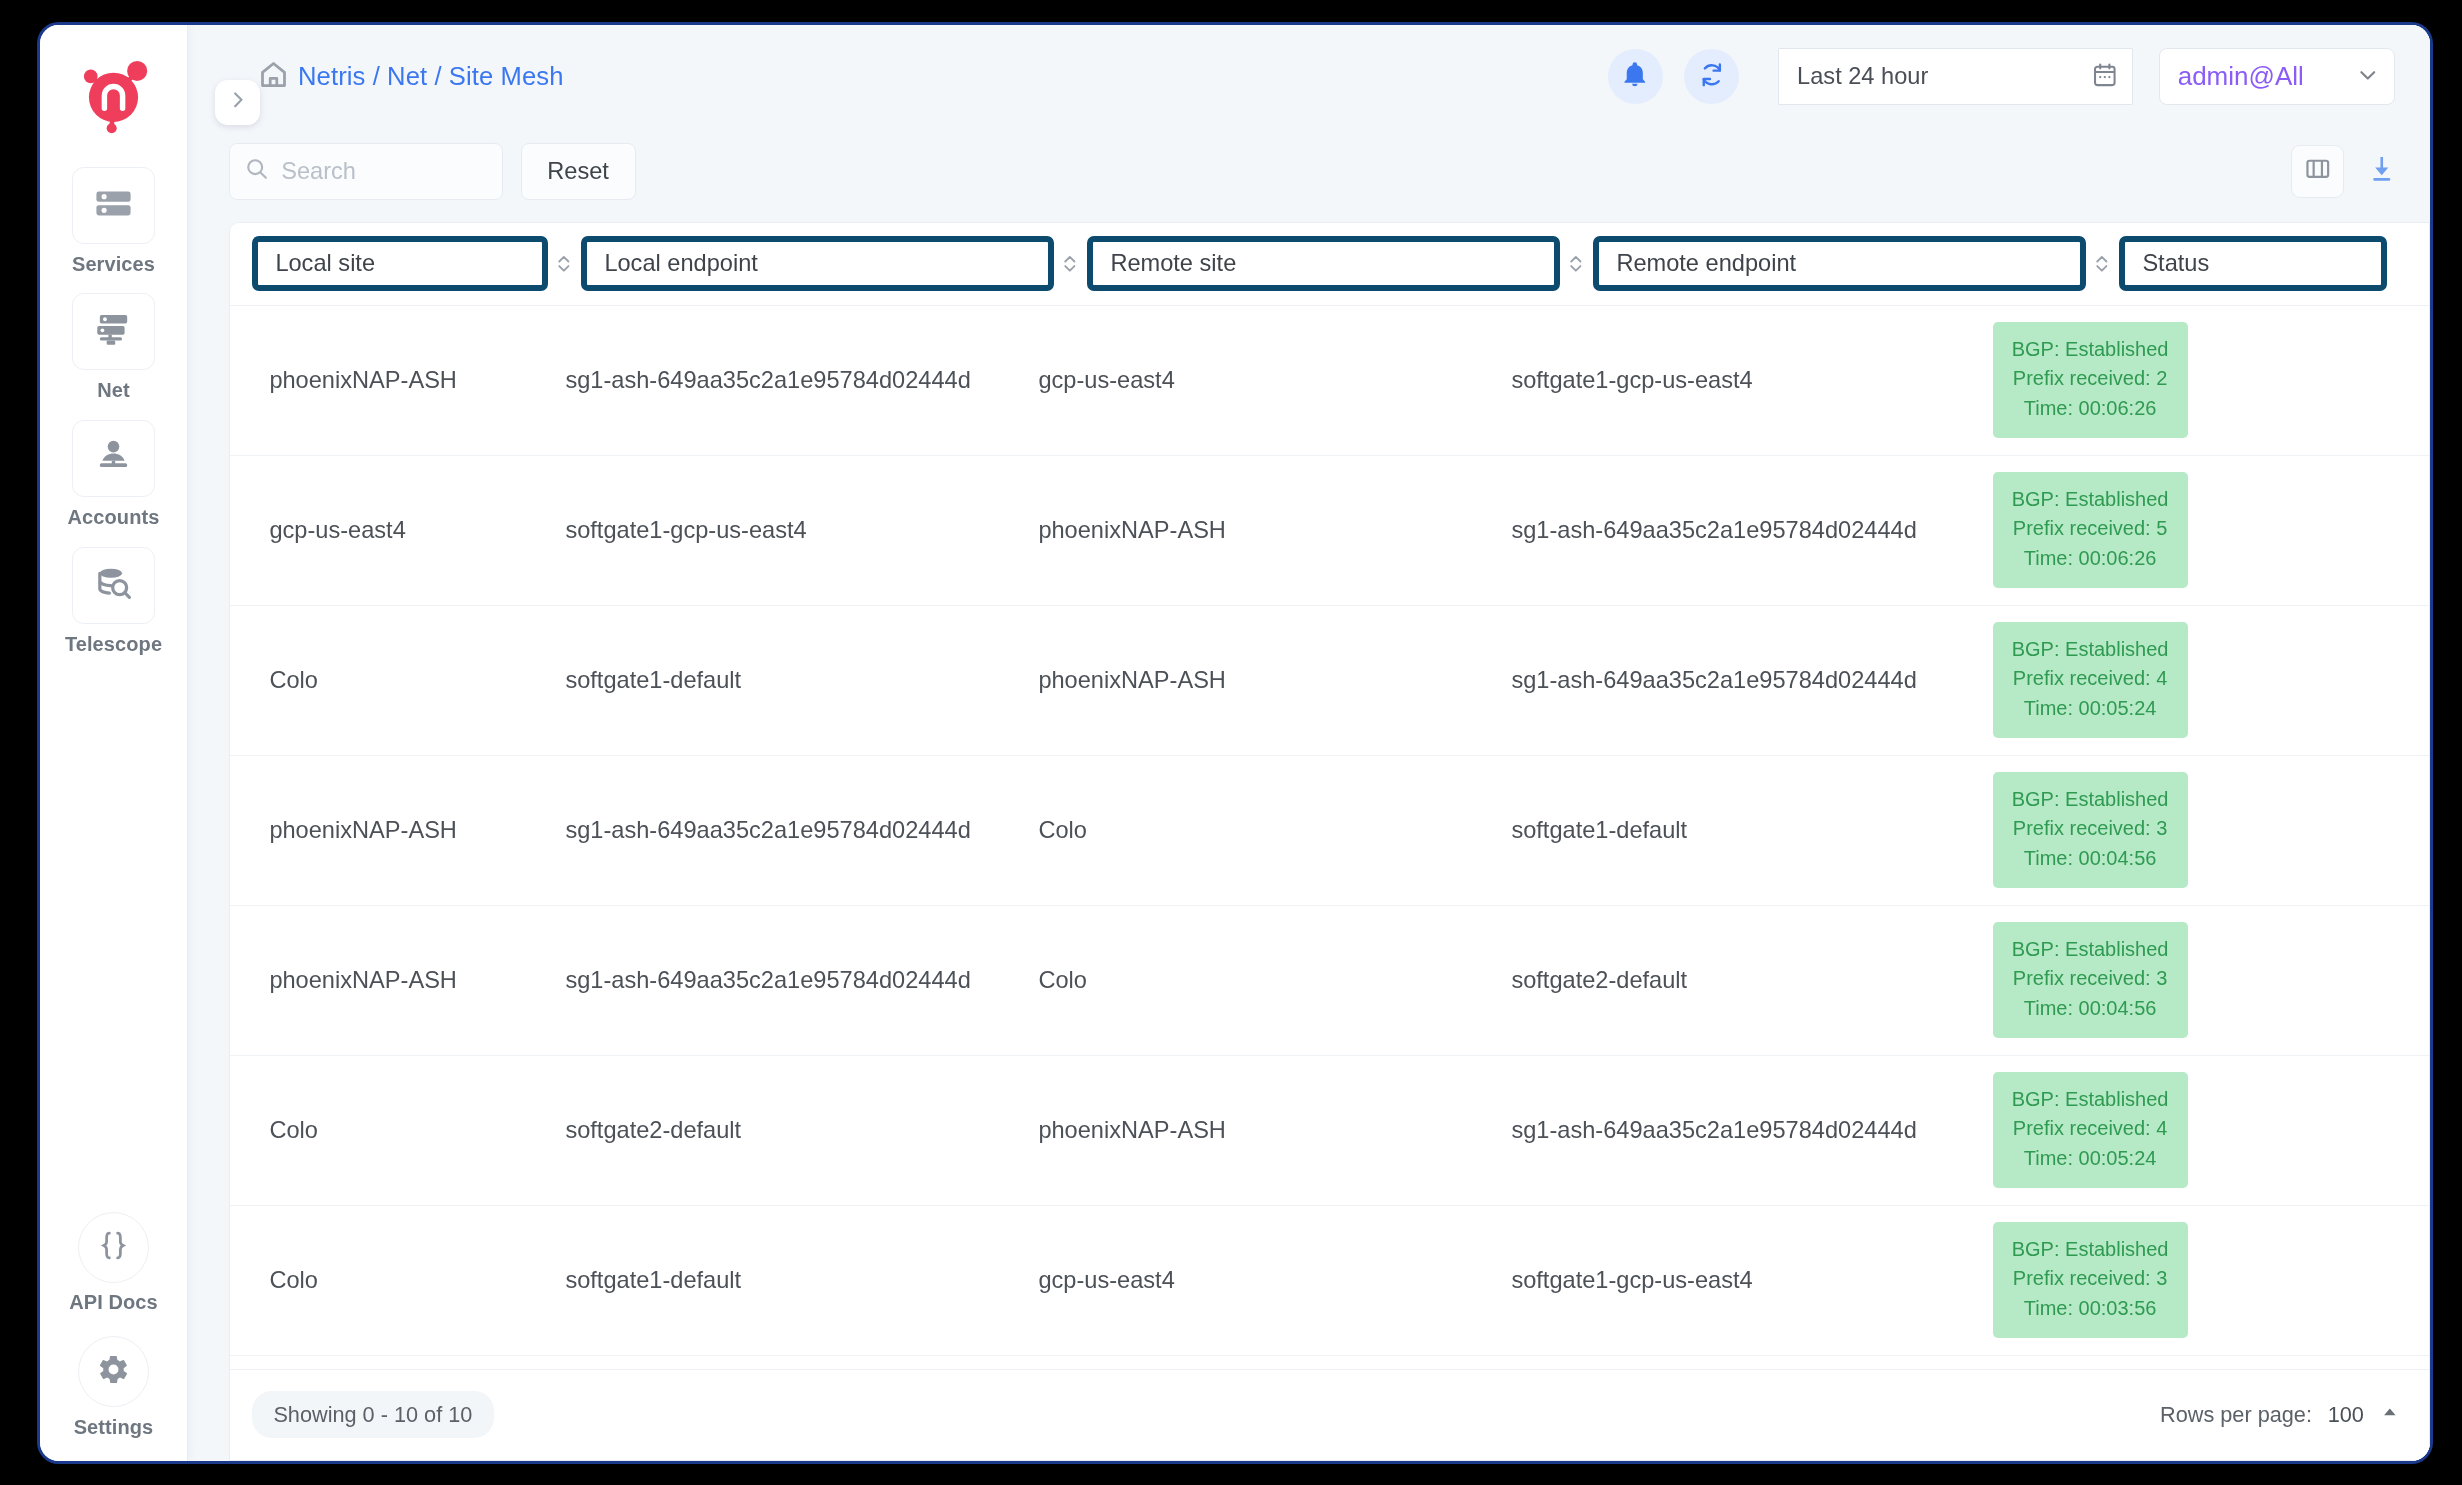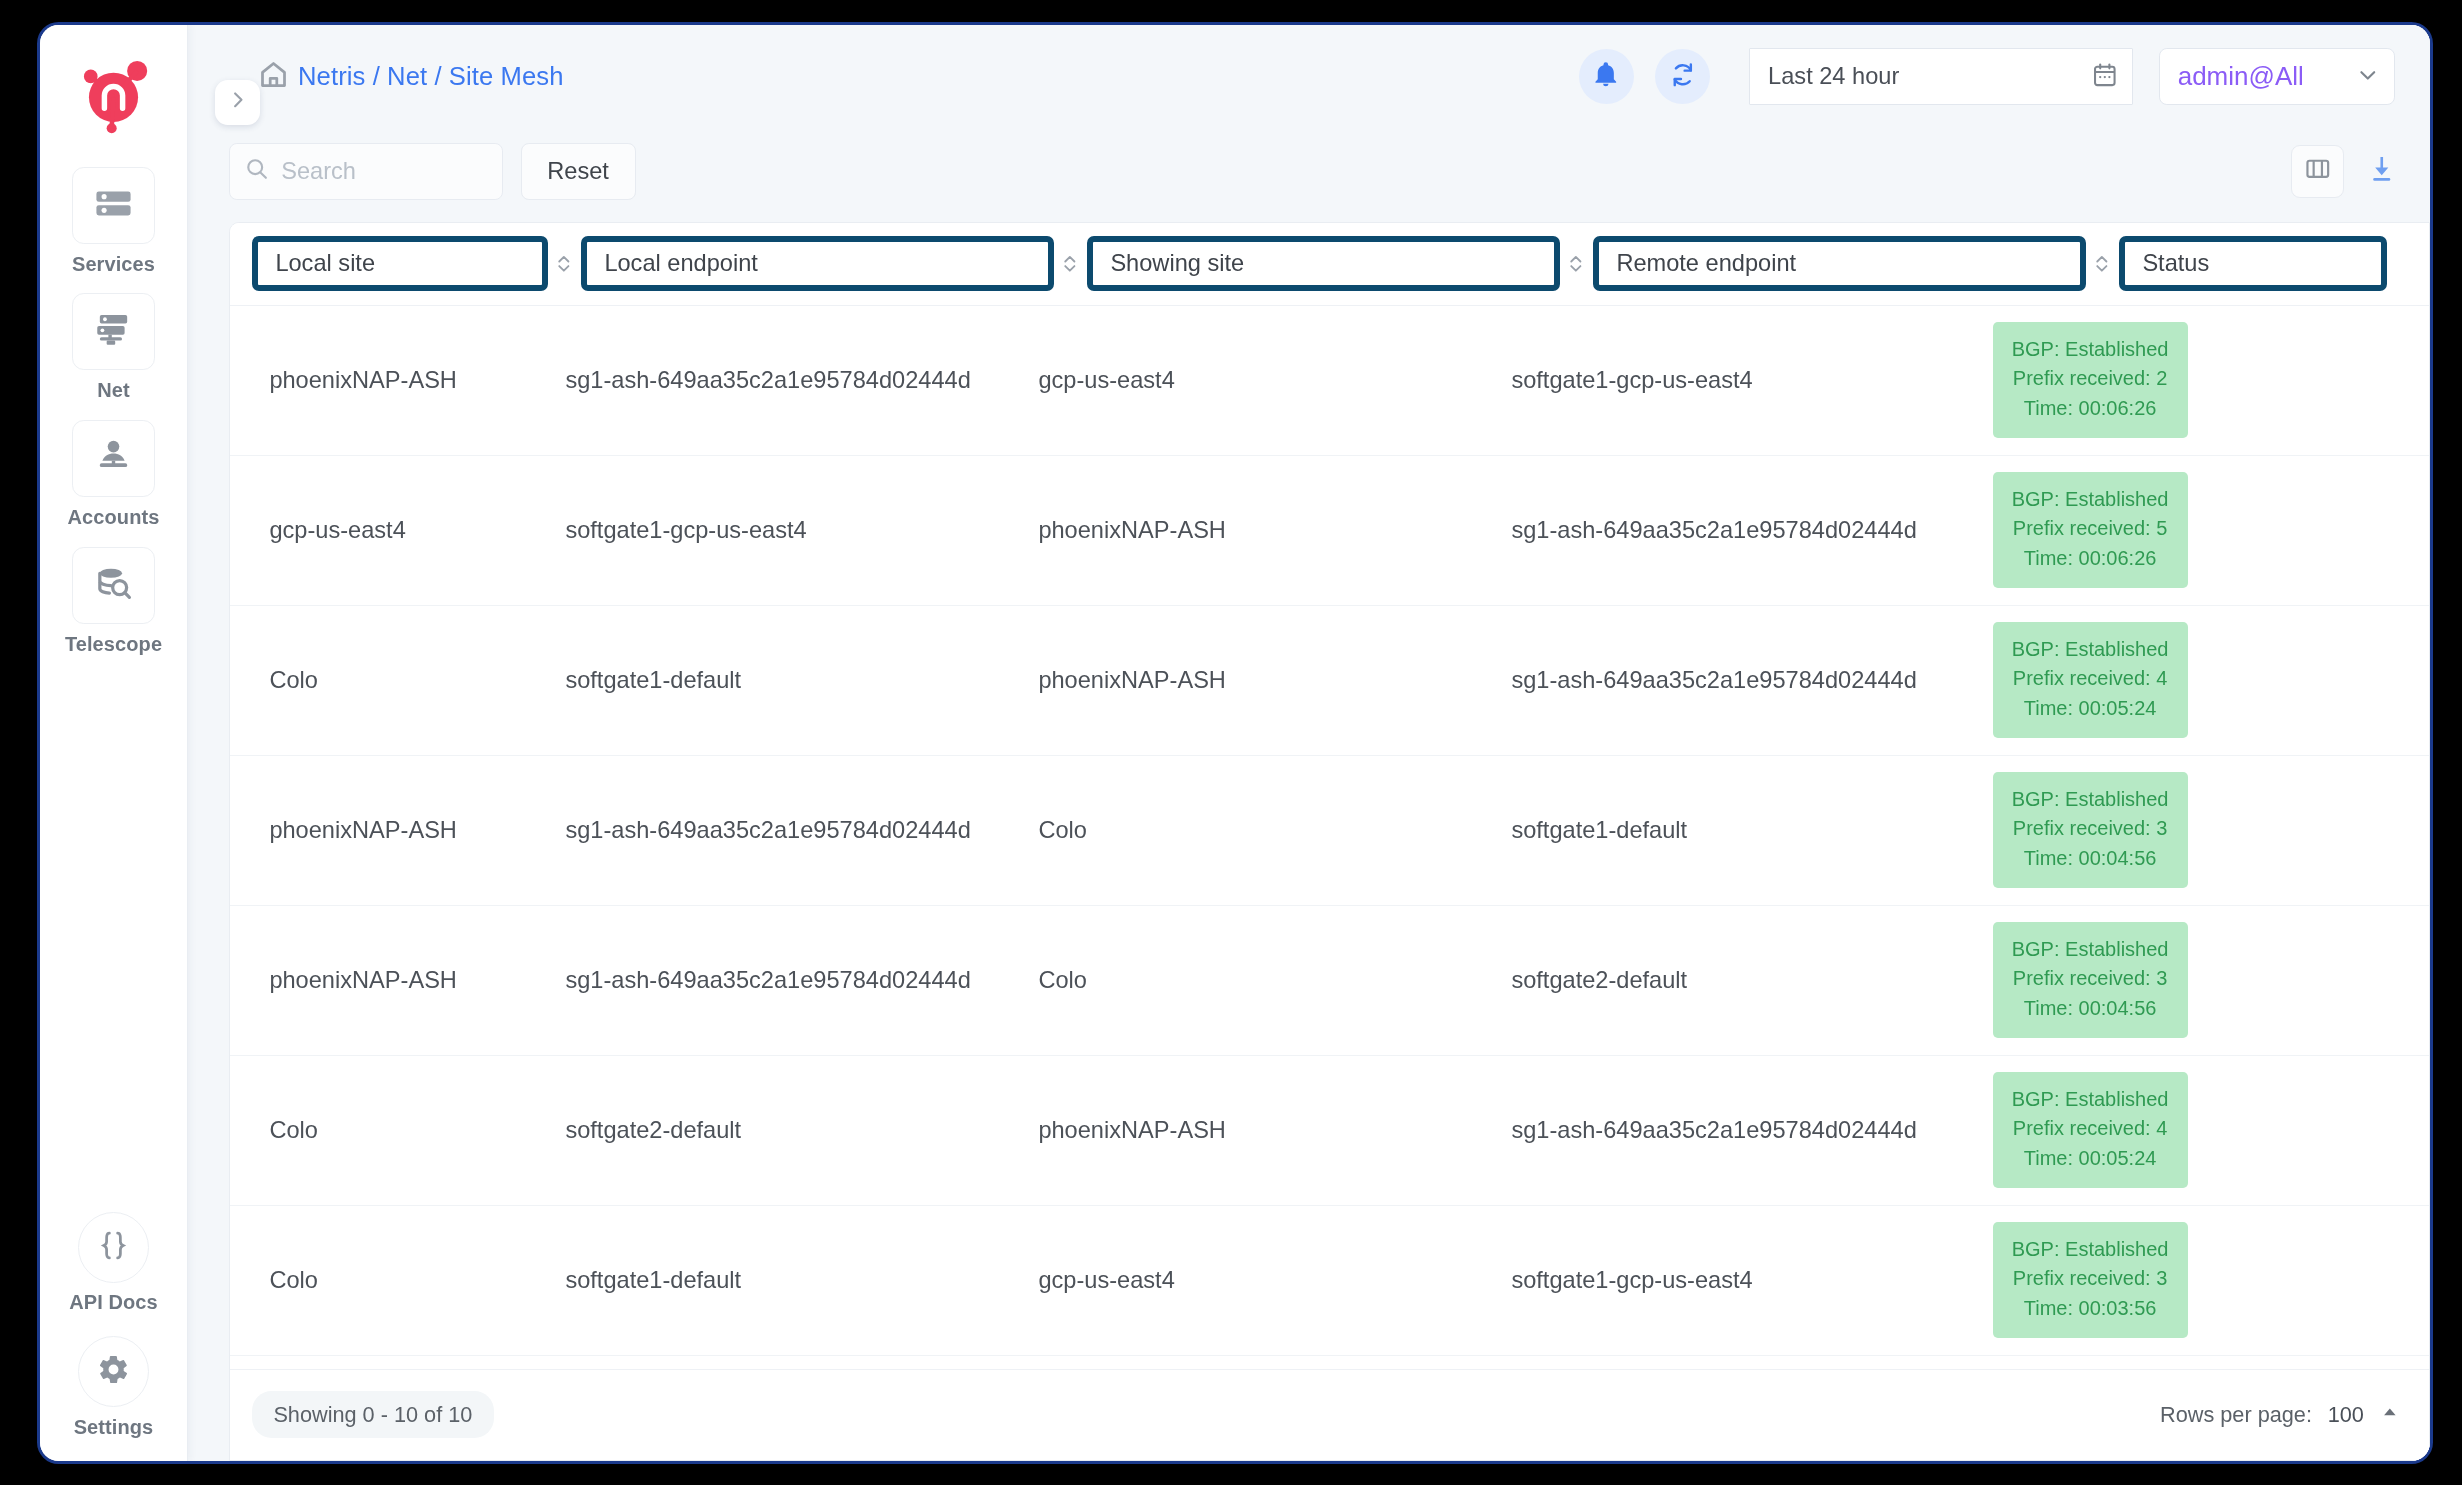--- a/index.html
+++ b/index.html
@@ -112,21 +112,21 @@
     width: 55px; height: 55px;
     border-radius: 50%;
     background: #e4edfd;
     display: flex; align-items: center; justify-content: center;
     cursor: pointer;
     margin-left: 21.7px;
   }
 
   #timerange {
     margin-left: 39px;
-    width: 384px; height: 57px;
+    width: 355px; height: 57px;
     background: #ffffff;
     border: 1px solid #e2e7ee;
     border-radius: 1px;
     display: flex; align-items: center;
     padding: 0 13.8px 0 17.7px;
     cursor: pointer;
   }
   #timerange .tr-text { flex:1 1 auto; font-size: 23.6px; color: #4a4f57; }
 
   #account-select {
@@ -506,21 +506,21 @@
           <div class="th-box c1">Local endpoint</div>
           <span class="sort-icon">
             <svg width="19.7" height="27.6" viewBox="0 0 12 24" fill="none" stroke="#9aa1aa" stroke-width="1.6" stroke-linecap="round" stroke-linejoin="round">
               <polyline points="2 10 6 6 10 10"></polyline>
                 <polyline points="2 14 6 18 10 14"></polyline>
             </svg>
           </span>
         </div>
 
         <div class="th">
-          <div class="th-box c2">Showing site</div>
+          <div class="th-box c2">Remote site</div>
           <span class="sort-icon">
             <svg width="19.7" height="27.6" viewBox="0 0 12 24" fill="none" stroke="#9aa1aa" stroke-width="1.6" stroke-linecap="round" stroke-linejoin="round">
               <polyline points="2 10 6 6 10 10"></polyline>
                 <polyline points="2 14 6 18 10 14"></polyline>
             </svg>
           </span>
         </div>
 
         <div class="th">
           <div class="th-box c3">Remote endpoint</div>

